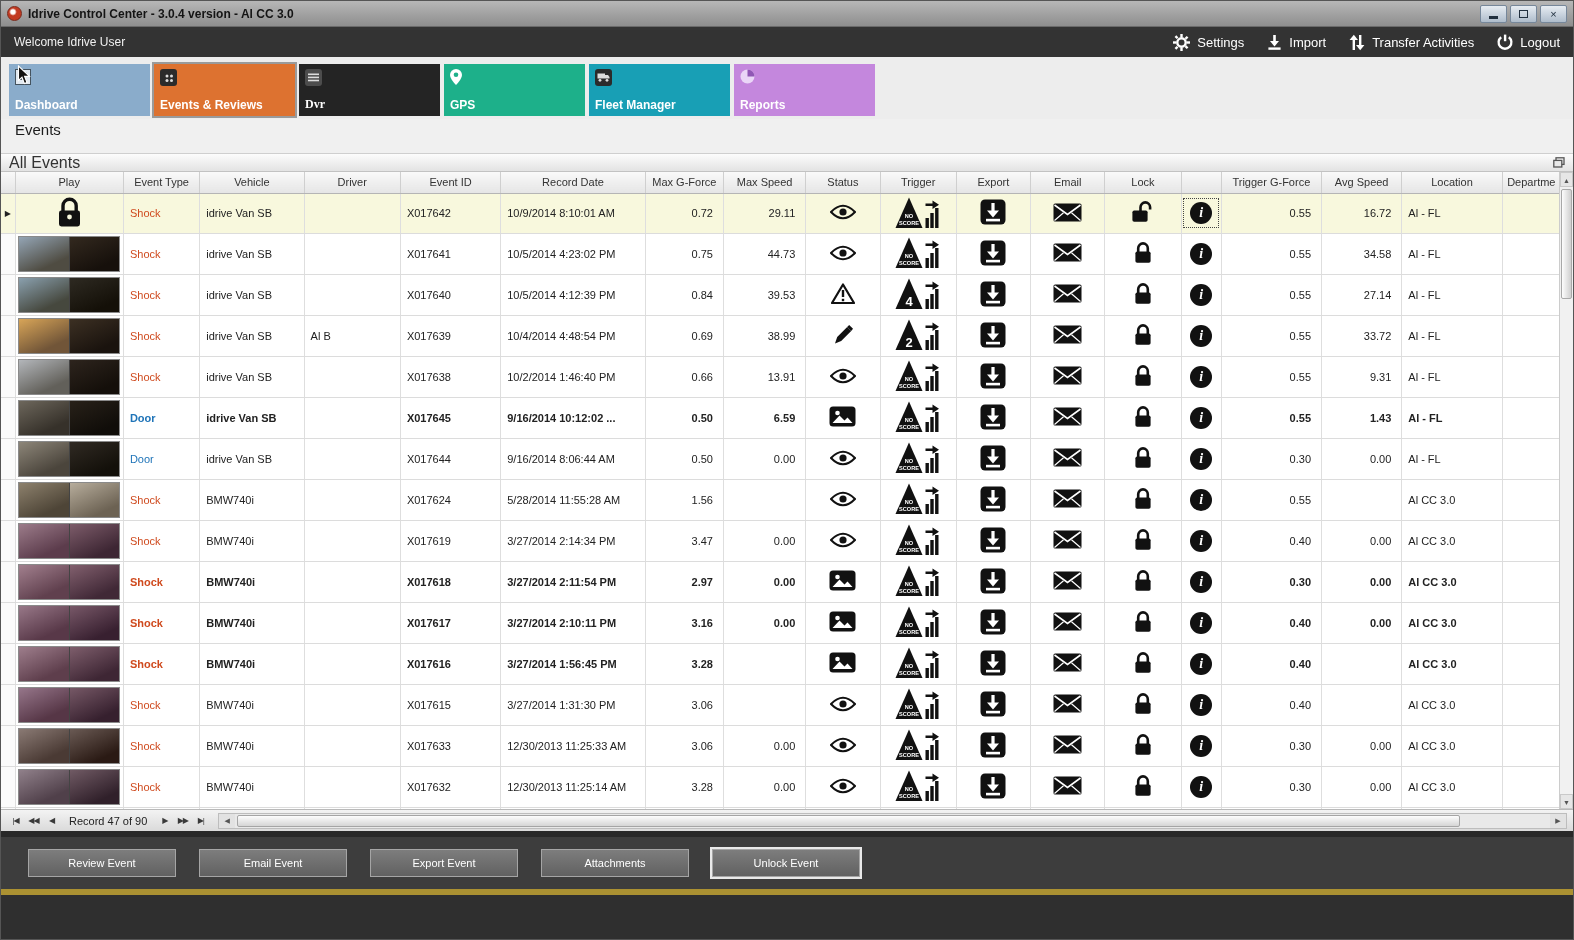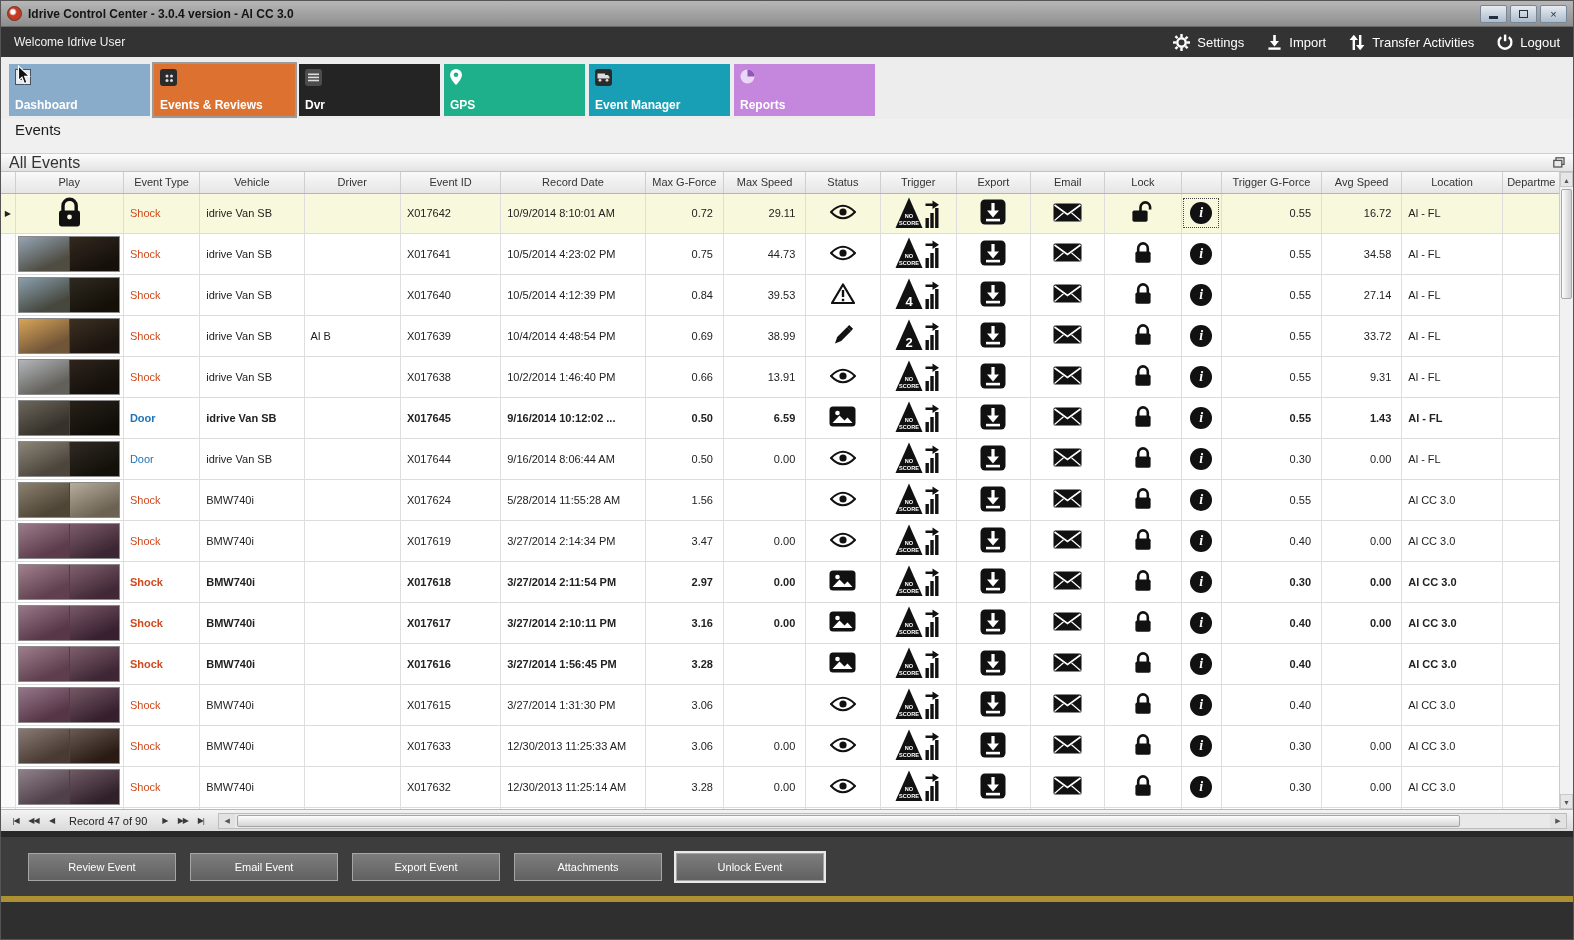--- a/index.html
+++ b/index.html
@@ -67,21 +67,21 @@
 .record-text{margin:6px 8px;white-space:nowrap}
 .hscroll{flex:1;height:16px;display:flex;align-items:stretch;margin-left:8px;border:1px solid #bdbdbd;background:#e9e9e9}
 .hs-btn{width:16px;font-size:7px;color:#555;text-align:center;line-height:14px;background:#e2e2e2;cursor:pointer}
 .hs-track{flex:1;position:relative}
 .hs-thumb{position:absolute;top:1px;bottom:1px;left:2px;width:93%;background:linear-gradient(#fdfdfd,#d5d5d5);border:1px solid #a5a5a5;border-radius:2px}
 
 
 .bottom-area{height:110px;display:flex;flex-direction:column}
 .sel-panel{height:46px;background:#4a4a4a;display:flex;align-items:center;padding-left:28px;gap:14px}
 .panel-divider{height:6px;background:#282828}
-.evt-panel{height:59px;background:#3d3d3d;display:flex;align-items:center;padding-left:27px;gap:14px}
+.evt-panel{height:52px;background:#3d3d3d;display:flex;align-items:center;padding-left:27px;gap:23px}
 .accent-strip{height:6px;background:var(--accent,#ab9132)}
 .dark-btn{min-width:148px;height:26px;background:linear-gradient(#7d7d7d,#616161);border:1px solid #a5a5a5;color:#fff;font-size:11px;font-family:"Liberation Sans",sans-serif;cursor:pointer;padding:0 8px}
 .evt-panel .dark-btn{height:28px}
 .dark-btn.focused{box-shadow:0 0 0 2px #e9e9e9}
 </style>
 </head>
 <body>
 
 <div class="titlebar">
   <span class="app-icon"></span>
@@ -166,21 +166,21 @@
           <svg width="10" height="10">
             <circle cx="3" cy="3" r="1.5" fill="#ddd"></circle>
             <circle cx="7.5" cy="3" r="1.5" fill="#ddd"></circle>
             <circle cx="3" cy="7.5" r="1.5" fill="#ddd"></circle>
             <circle cx="7.5" cy="7.5" r="1.5" fill="#ddd"></circle>
           </svg>
         </span>
       </span>
       <span class="t-label">Events &amp; Reviews</span>
     </div>
-    <div class="tile" style="background: rgb(36, 36, 36);">
+    <div class="tile" style="background: rgb(36, 36, 36); font-family: Liberation Serif, serif;">
       <span class="t-icon">
         <span class="t-box" style="background:#4d4d4d">
           <svg width="11" height="9">
             <rect x="0" y="0.5" width="11" height="1.6" fill="#ddd"></rect>
             <rect x="0" y="3.6" width="11" height="1.6" fill="#ddd"></rect>
             <rect x="0" y="6.7" width="11" height="1.6" fill="#ddd"></rect>
           </svg>
         </span>
       </span>
       <span class="t-label">Dvr</span>
@@ -198,21 +198,21 @@
       <span class="t-icon">
         <span class="t-box">
           <svg width="13" height="9" viewBox="0 0 13 9">
             <rect x="0.5" y="0.5" width="7.5" height="5" fill="#ddd"></rect>
             <path d="M8 2 H11 L12.5 4 V5.5 H8 Z" fill="#ddd"></path>
             <circle cx="3" cy="7.3" r="1.4" fill="#ddd"></circle>
             <circle cx="10" cy="7.3" r="1.4" fill="#ddd"></circle>
           </svg>
         </span>
       </span>
-      <span class="t-label">Event Manager</span>
+      <span class="t-label">Fleet Manager</span>
     </div>
     <div class="tile" style="background: rgb(196, 135, 221); padding-left: 44px;">
       <span class="t-icon">
         <svg width="15" height="15" viewBox="0 0 15 15">
           <circle cx="7.5" cy="7.5" r="7" fill="#ead6f7"></circle>
           <path d="M7.5 7.5 L7.5 0.5 A7 7 0 0 1 14.5 7.5 Z" fill="#9057b5"></path>
         </svg>
       </span>
       <span class="t-label">Reports</span>
     </div>

